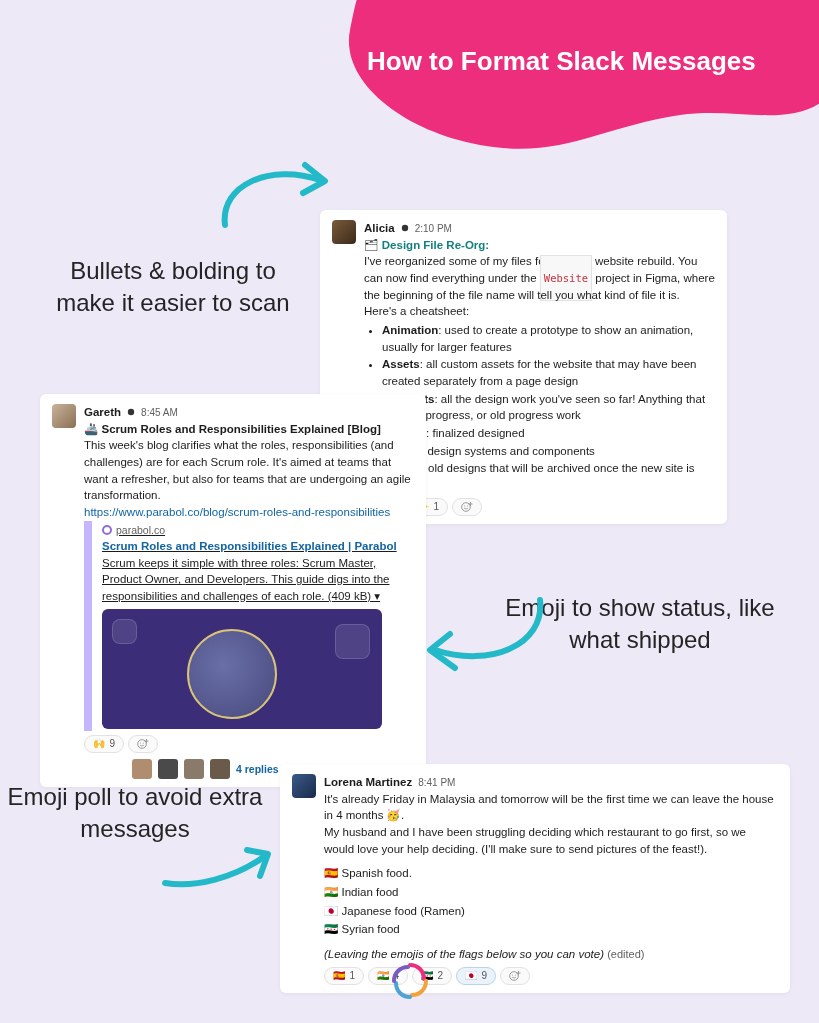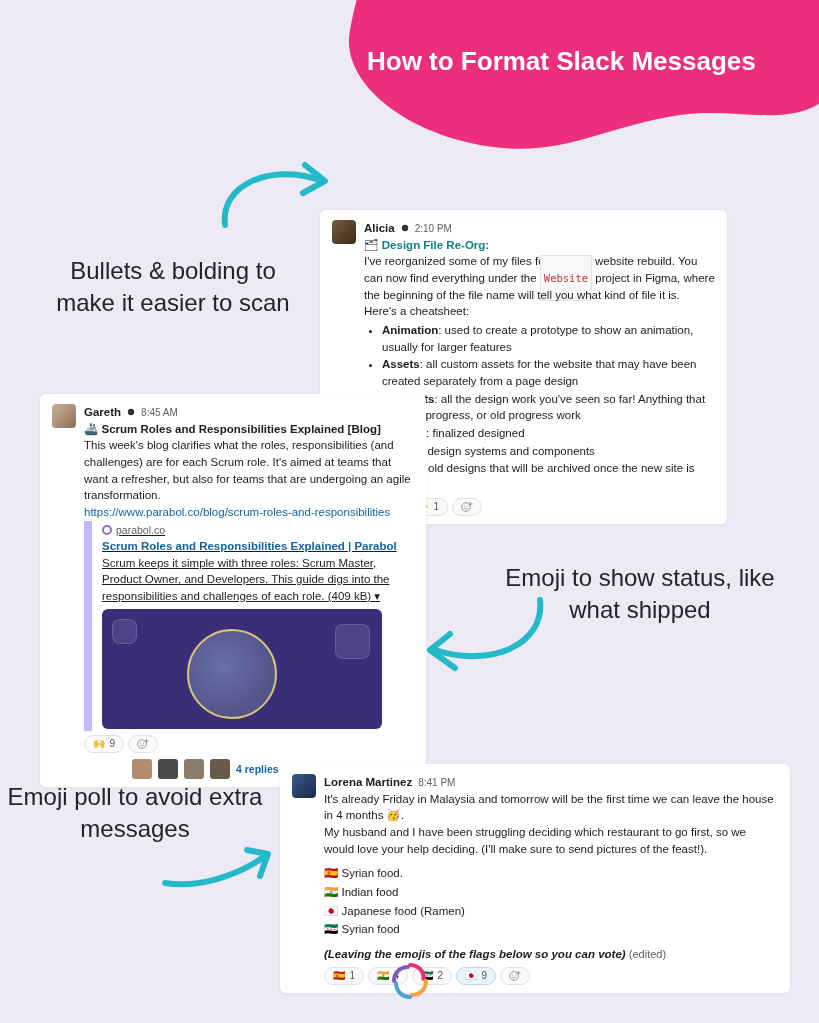--- a/index.html
+++ b/index.html
@@ -43,21 +43,21 @@
   }
   .anno {
     position: absolute;
     color: var(--heading-dark);
     font-size: 24px;
     line-height: 1.35;
     text-align: center;
     width: 260px;
   }
   .anno.a1 { top: 255px; left: 43px; }
-  .anno.a2 { top: 562px; left: 490px; width: 300px; }
+  .anno.a2 { top: 592px; left: 490px; width: 300px; }
   .anno.a3 { top: 781px; left: 5px; }
   
   .card {
     position: absolute;
     background: #fff;
     border-radius: 6px;
     padding: 10px 12px 8px 12px;
     box-shadow: 0 1px 4px rgba(0,0,0,0.05);
     font-size: 11.5px;
     line-height: 1.45;
@@ -286,28 +286,28 @@
     <div class="avatar" style="background:linear-gradient(135deg,#3a5a8a,#1a2a4a);"></div>
     <div class="msg-body">
       <div class="name-line">
         <span class="uname">Lorena Martinez</span>
         <span class="ts">8:41 PM</span>
       </div>
       <div>It's already Friday in Malaysia and tomorrow will be the first time we can leave the house in 4 months 🥳.</div>
       <div>My husband and I have been struggling deciding which restaurant to go first, so we would love your help deciding. (I'll make sure to send pictures of the feast!).</div>
       <div style="height:6px;"></div>
       <div id="poll3">
-          <div class="poll-item">🇪🇸 Syrian food.</div>
+          <div class="poll-item">🇪🇸 Spanish food.</div>
           <div class="poll-item">🇮🇳 Indian food</div>
           <div class="poll-item">🇯🇵 Japanese food (Ramen)</div>
           <div class="poll-item">🇸🇾 Syrian food</div>
         </div>
       <div style="height:6px;"></div>
       <div>
-        <span style="font-style:italic;font-weight:700;">(Leaving the emojis of the flags below so you can vote)</span>
+        <span style="font-style:italic;font-weight:400;">(Leaving the emojis of the flags below so you can vote)</span>
         <span class="edited">(edited)</span>
       </div>
       <div class="reactions" id="react3">
           <span class="react">
             <span>🇪🇸</span>
             <span class="cnt">1</span>
           </span>
           <span class="react">
             <span>🇮🇳</span>
             <span class="cnt">4</span>

